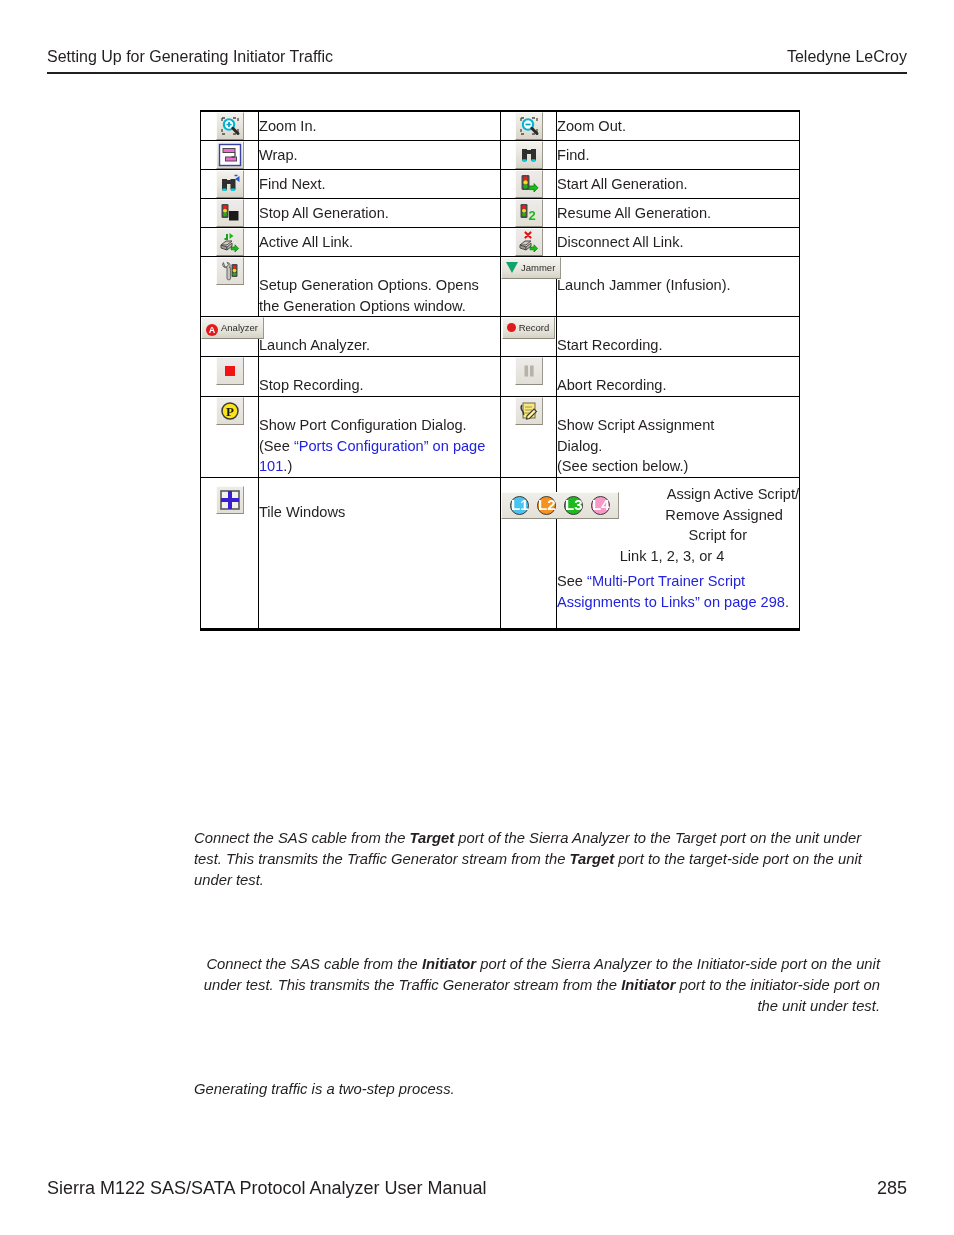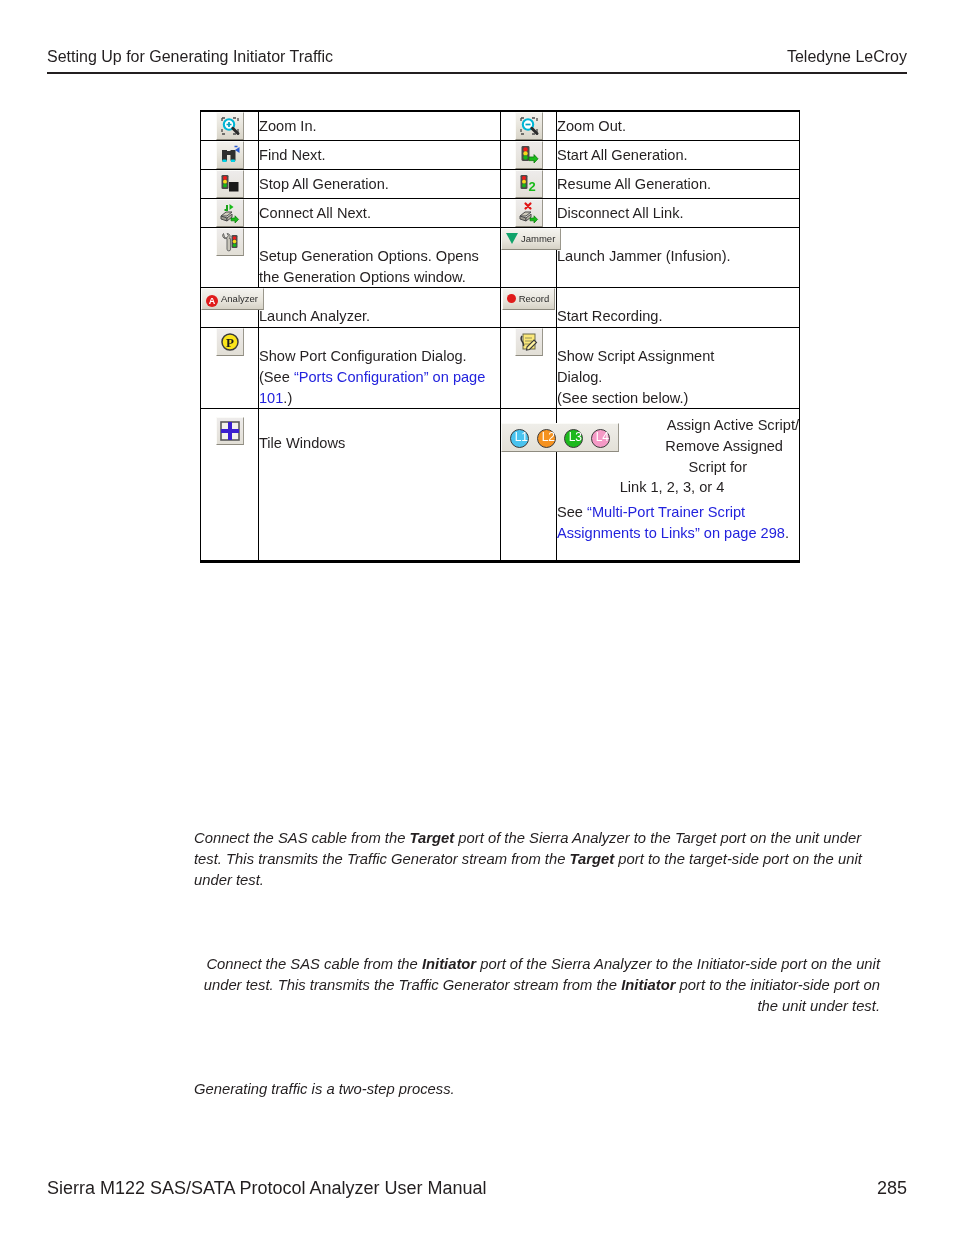--- a/index.html
+++ b/index.html
@@ -163,24 +163,24 @@
     border-right: 1px solid #9a978c;
     border-bottom: 1px solid #8e8b80;
     white-space: nowrap;
   }
   .lbtn {
     display: inline-block;
     width: 17px; height: 17px;
     border-radius: 50%;
     border: 1.4px solid #3a3a3a;
     color: #ffffff;
-    font-size: 12px;
+    font-size: 15px;
     line-height: 15px;
-    text-align: right;
-    font-weight: normal;
+    text-align: left;
+    font-weight: bold;
     margin: 0 4px;
     font-family: "Liberation Sans", sans-serif;
   }
 
   
   .body-p {
     position: absolute;
     left: 194px;
     width: 686px;
     font-size: 14.8px;
@@ -227,20 +227,45 @@
           </g>
           <circle cx="12" cy="11.5" r="5.2" fill="#ffffff" stroke="#00b6d6" stroke-width="2.1"></circle>
           <path d="M9.5 11.5 h5" stroke="#00a0bf" stroke-width="1.7"></path>
           <path d="M15.8 15.3 L21 20.5" stroke="#2b2b2b" stroke-width="3" stroke-linecap="round"></path>
         </svg>
       </span>
     </td>
     <td class="col-text2 cell-text vmid">Zoom Out.</td>
   </tr>
 
+  <tr>
+    <td class="col-icon cell-icon">
+      <span class="btn">
+        <svg width="26" height="26" viewBox="0 0 26 26">
+          <rect x="2.5" y="2.5" width="21" height="21" fill="#ffffff" stroke="#3840a8" stroke-width="1.4"></rect>
+          <rect x="6" y="6.5" width="12" height="4" fill="#f06ad0" stroke="#4a4a4a" stroke-width="1"></rect>
+          <rect x="8.5" y="15" width="11" height="4" fill="#f06ad0" stroke="#4a4a4a" stroke-width="1"></rect>
+          <path d="M18 10.5 v3 q0 1.5 -1.5 1.5 h-2" fill="none" stroke="#4a4a4a" stroke-width="1.3"></path>
+        </svg>
+      </span>
+    </td>
+    <td class="col-text cell-text vmid">Wrap.</td>
+    <td class="col-icon2 cell-icon">
+      <span class="btn">
+        <svg width="26" height="26" viewBox="0 0 26 26">
+          <path d="M6 7 h5 v10 a2.5 2.5 0 0 1 -5 0 z" fill="#2f2f2f"></path>
+          <path d="M15 7 h5 v10 a2.5 2.5 0 0 1 -5 0 z" fill="#2f2f2f"></path>
+          <rect x="10.5" y="8" width="5" height="4" fill="#2f2f2f"></rect>
+          <rect x="6.3" y="17.2" width="4.4" height="2.6" rx="1.1" fill="#00d2e6"></rect>
+          <rect x="15.3" y="17.2" width="4.4" height="2.6" rx="1.1" fill="#00d2e6"></rect>
+        </svg>
+      </span>
+    </td>
+    <td class="col-text2 cell-text vmid">Find.</td>
+  </tr>
 
   <tr>
     <td class="col-icon cell-icon">
       <span class="btn">
         <svg width="26" height="26" viewBox="0 0 26 26">
           <path d="M5 8 h5 v9.5 a2.4 2.4 0 0 1 -5 0 z" fill="#2f2f2f"></path>
           <path d="M13.5 8 h5 v9.5 a2.4 2.4 0 0 1 -5 0 z" fill="#2f2f2f"></path>
           <rect x="9.5" y="9" width="4.5" height="4" fill="#2f2f2f"></rect>
           <rect x="5.3" y="17.5" width="4.3" height="2.5" rx="1" fill="#00d2e6"></rect>
           <rect x="13.8" y="17.5" width="4.3" height="2.5" rx="1" fill="#00d2e6"></rect>
@@ -297,21 +322,21 @@
         <svg width="26" height="26" viewBox="0 0 26 26">
           <path d="M4 16 l5 -4 h6 l-5 4 z" fill="#cfcabb" stroke="#4a4a4a" stroke-width="1"></path>
           <path d="M4 16 v3 l6 2 v-3 z" fill="#9e9b90" stroke="#4a4a4a" stroke-width="1"></path>
           <path d="M10 18 l5 -4 v3 l-5 4 z" fill="#b9b5a7" stroke="#4a4a4a" stroke-width="1"></path>
           <path d="M10 5 l0 5 l-2.5 0" fill="none" stroke="#1aa31a" stroke-width="2"></path>
           <path d="M12.5 4 l4 3 l-4 3 z" fill="#19bb19"></path>
           <path d="M14 18 l4 0 l0 -2.2 l3.6 3.6 l-3.6 3.6 l0 -2.2 l-4 0 z" fill="#19bb19" stroke="#0d7a0d" stroke-width="0.7"></path>
         </svg>
       </span>
     </td>
-    <td class="col-text cell-text vmid">Connect All Next.</td>
+    <td class="col-text cell-text vmid">Active All Link.</td>
     <td class="col-icon2 cell-icon">
       <span class="btn flat">
         <svg width="26" height="26" viewBox="0 0 26 26">
           <path d="M4 16 l5 -4 h6 l-5 4 z" fill="#cfcabb" stroke="#4a4a4a" stroke-width="1"></path>
           <path d="M4 16 v3 l6 2 v-3 z" fill="#9e9b90" stroke="#4a4a4a" stroke-width="1"></path>
           <path d="M10 18 l5 -4 v3 l-5 4 z" fill="#b9b5a7" stroke="#4a4a4a" stroke-width="1"></path>
           <path d="M9.5 3.5 l5 5 M14.5 3.5 l-5 5" stroke="#e01313" stroke-width="2.2" stroke-linecap="round"></path>
           <path d="M14 18 l4 0 l0 -2.2 l3.6 3.6 l-3.6 3.6 l0 -2.2 l-4 0 z" fill="#19bb19" stroke="#0d7a0d" stroke-width="0.7"></path>
         </svg>
       </span>
@@ -348,20 +373,39 @@
     </td>
     <td class="col-text cell-text tight">Launch Analyzer.</td>
     <td class="col-icon2 cell-icon">
       <span class="btn-wide">
         <span class="dot-red"></span><span>Record</span>
       </span>
     </td>
     <td class="col-text2 cell-text tight">Start Recording.</td>
   </tr>
 
+  <tr>
+    <td class="col-icon cell-icon">
+      <span class="btn flat">
+        <svg width="26" height="26" viewBox="0 0 26 26">
+          <rect x="8" y="8" width="10" height="10" fill="#f21414"></rect>
+        </svg>
+      </span>
+    </td>
+    <td class="col-text cell-text tight">Stop Recording.</td>
+    <td class="col-icon2 cell-icon">
+      <span class="btn flat">
+        <svg width="26" height="26" viewBox="0 0 26 26">
+          <rect x="8.5" y="7.5" width="3.6" height="11" fill="#b5b2a6"></rect>
+          <rect x="14" y="7.5" width="3.6" height="11" fill="#b5b2a6"></rect>
+        </svg>
+      </span>
+    </td>
+    <td class="col-text2 cell-text tight">Abort Recording.</td>
+  </tr>
 
   <tr>
     <td class="col-icon cell-icon">
       <span class="btn flat">
         <svg width="26" height="26" viewBox="0 0 26 26">
           <circle cx="13" cy="13" r="8" fill="#fbe51a" stroke="#3a3a3a" stroke-width="1.5"></circle>
           <text x="13" y="18" text-anchor="middle" font-family="Liberation Serif, serif" font-size="13" font-weight="bold" fill="#1a1a1a">P</text>
         </svg>
       </span>
     </td>

